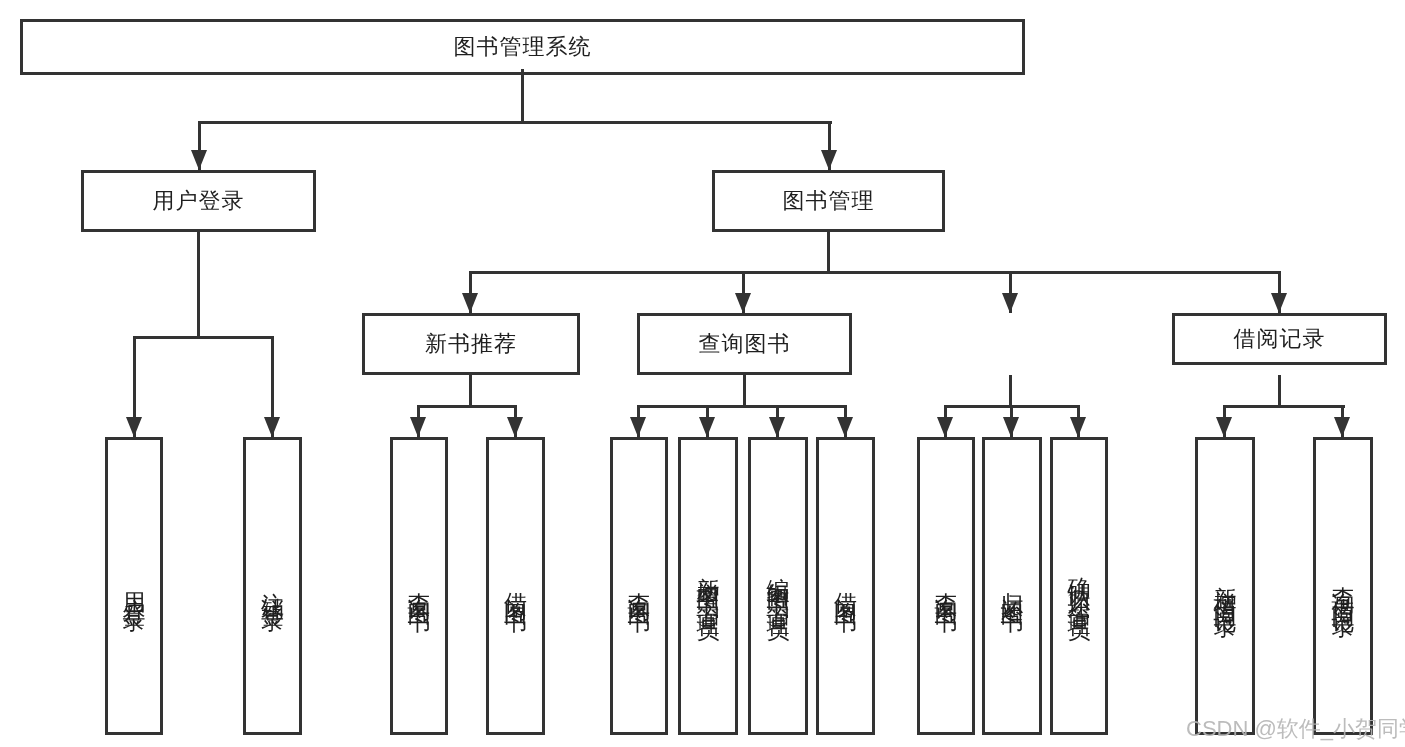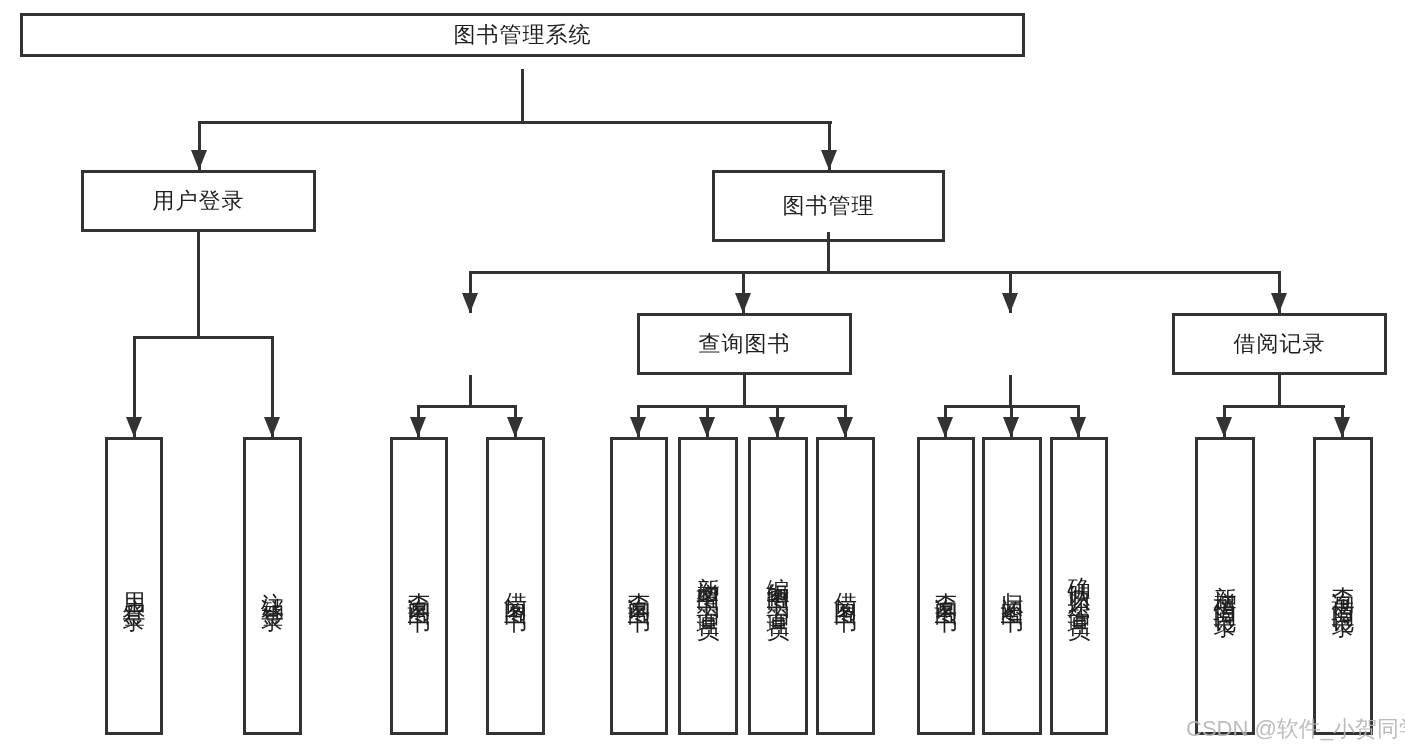--- a/index.html
+++ b/index.html
@@ -66,35 +66,35 @@
     opacity: 0.9;
     z-index: 5;
     white-space: nowrap;
   }
 </style>
 </head>
 <body>
 
 <div class="canvas">
 
-  <div class="box" style="left:20px; top:13px; width:1005px; height:44px;">
+  <div class="box" style="left:20px; top:19px; width:1005px; height:56px;">
     <span>图书管理系统</span>
   </div>
 
   <div class="vline" style="left:521px; top:69px; height:53px;"></div>
   <div class="hline" style="left:198px; top:121px; width:634px;"></div>
   <div class="vline" style="left:198px; top:121px; height:49px;"></div>
   <div class="arrow" style="left:191px; top:150px;"></div>
   <div class="vline" style="left:828px; top:121px; height:49px;"></div>
   <div class="arrow" style="left:821px; top:150px;"></div>
 
   <div class="box" style="left:81px; top:170px; width:235px; height:62px;">
     <span>用户登录</span>
   </div>
-  <div class="box" style="left:712px; top:170px; width:233px; height:72px;">
+  <div class="box" style="left:712px; top:170px; width:233px; height:62px;">
     <span>图书管理</span>
   </div>
 
   <div class="vline" style="left:197px; top:232px; height:104px;"></div>
   <div class="hline" style="left:133px; top:336px; width:141px;"></div>
   <div class="vline" style="left:133px; top:336px; height:101px;"></div>
   <div class="arrow" style="left:126px; top:417px;"></div>
   <div class="vline" style="left:271px; top:336px; height:101px;"></div>
   <div class="arrow" style="left:264px; top:417px;"></div>
 
@@ -102,24 +102,27 @@
   <div class="hline" style="left:469px; top:271px; width:812px;"></div>
   <div class="vline" style="left:469px; top:271px; height:42px;"></div>
   <div class="arrow" style="left:462px; top:293px;"></div>
   <div class="vline" style="left:742px; top:271px; height:42px;"></div>
   <div class="arrow" style="left:735px; top:293px;"></div>
   <div class="vline" style="left:1009px; top:271px; height:42px;"></div>
   <div class="arrow" style="left:1002px; top:293px;"></div>
   <div class="vline" style="left:1278px; top:271px; height:42px;"></div>
   <div class="arrow" style="left:1271px; top:293px;"></div>
 
+  <div class="box" style="left:362px; top:313px; width:218px; height:62px;">
+    <span>新书推荐</span>
+  </div>
   <div class="box" style="left:637px; top:313px; width:215px; height:62px;">
     <span>查询图书</span>
   </div>
-  <div class="box" style="left:1172px; top:313px; width:215px; height:62px;">
+  <div class="box" style="left:1172px; top:313px; width:215px; height:52px;">
     <span>借阅记录</span>
   </div>
 
   <div class="vline" style="left:469px; top:375px; height:30px;"></div>
   <div class="hline" style="left:417px; top:405px; width:100px;"></div>
   <div class="vline" style="left:417px; top:405px; height:32px;"></div>
   <div class="arrow" style="left:410px; top:417px;"></div>
   <div class="vline" style="left:514px; top:405px; height:32px;"></div>
   <div class="arrow" style="left:507px; top:417px;"></div>
 

